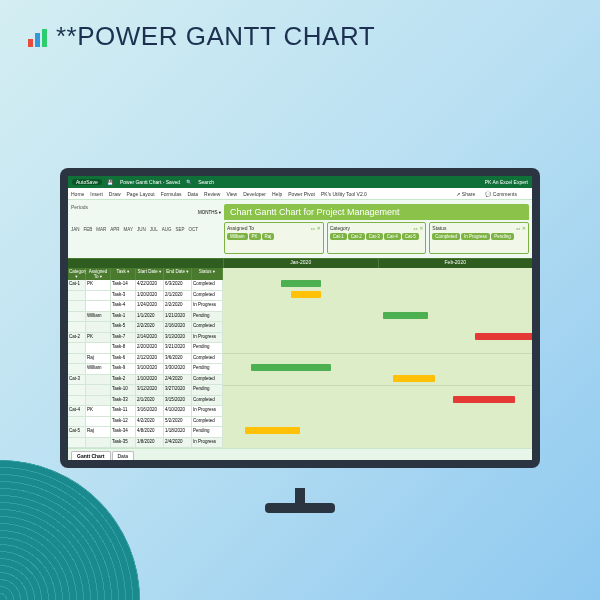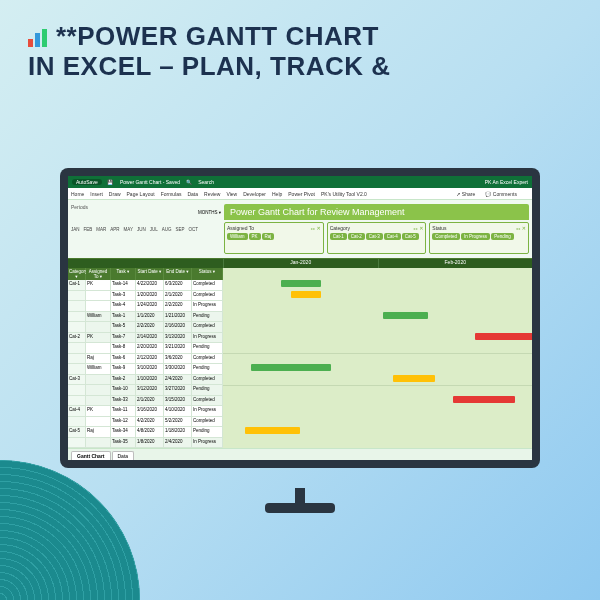--- a/index.html
+++ b/index.html
@@ -1,19 +1,19 @@
 <!DOCTYPE html>
 <html><head>
 <meta charset="utf-8">
 <style>
 *{box-sizing:border-box;margin:0;padding:0}
 body{width:600px;height:600px;overflow:hidden;font-family:Arial,Helvetica,sans-serif;position:relative;background:linear-gradient(135deg,#d4eef2 0%,#b8dff2 50%,#8fc9f0 100%)}
 .deco{position:absolute;bottom:0;left:0;width:140px;height:140px;background:#1b8a8e;border-radius:0 100% 0 0;overflow:hidden}
 .deco:before{content:"";position:absolute;inset:0;background:repeating-radial-gradient(circle at 0 100%,transparent 0 6px,#2fa0a4 6px 7px)}
-.head{padding:22px 28px 14px;font-family:Impact,"Arial Black",sans-serif;color:#1c314f;font-size:26px;font-weight:700;line-height:1.15;letter-spacing:.5px;text-transform:uppercase}
+.head{padding:22px 28px 14px;font-family:Impact,"Arial Black",sans-serif;color:#1c314f;font-size:26px;font-weight:400;line-height:1.15;letter-spacing:.5px;text-transform:uppercase}
 .bar-ico{display:inline-block;width:20px;height:18px;margin-right:8px;position:relative;vertical-align:-2px}
 .bar-ico span{position:absolute;bottom:0;width:5px}
 .monitor{position:absolute;top:168px;left:60px;width:480px;height:345px}
 .bezel{width:100%;height:300px;background:#2a3541;border-radius:8px;padding:8px}
 .stand{position:absolute;bottom:0;left:50%;transform:translateX(-50%);width:70px;height:25px}
 .stand:before{content:"";position:absolute;top:0;left:50%;transform:translateX(-50%);width:10px;height:18px;background:#2a3541}
 .stand:after{content:"";position:absolute;bottom:0;left:0;width:100%;height:10px;background:#2a3541;border-radius:4px}
 .screen{width:100%;height:100%;background:#e8f5e9;display:flex;flex-direction:column;font-size:6px;overflow:hidden}
 .title-bar{height:12px;background:#0f7038;display:flex;align-items:center;color:#fff;padding:0 4px;font-size:5px;gap:6px}
 .title-bar .r{margin-left:auto}
@@ -65,21 +65,21 @@
 <body>
 
 <div class="deco"></div>
 
 <div class="head">
   <span class="bar-ico">
     <span style="left:0;height:8px;background:#e74c3c"></span>
     <span style="left:7px;height:14px;background:#3498db"></span>
     <span style="left:14px;height:18px;background:#2ecc71"></span>
   </span><span>**POWER GANTT CHART</span><br>
-  <span>IN EXCEL – PLAN, TRACK &amp;</span><br>
+  <br>
 </div>
 
 <div class="monitor">
   <div class="bezel">
     <div class="screen">
 
       <div class="title-bar">
         <span class="autosave">AutoSave</span>
         <span>💾</span>
         <span>Power Gantt Chart - Saved</span>
@@ -118,21 +118,21 @@
               <span>APR</span>
               <span>MAY</span>
               <span>JUN</span>
               <span>JUL</span>
               <span>AUG</span>
               <span>SEP</span>
               <span>OCT</span>
             </div>
         </div>
         <div class="slicers">
-          <div class="banner">Power Gantt Chart for Review Management</div>
+          <div class="banner">Chart Gantt Chart for Project Management</div>
           <div class="slice-row">
             <div class="slice">
               <div class="slice-title">
                   <span>Assigned To</span>
                   <span class="filter-ico">⚏ ✕</span>
                 </div>
               <div class="slice-chips" id="chips-ass">
                   <div class="chip">William</div>
                   <div class="chip">PK</div>
                   <div class="chip">Raj</div>

